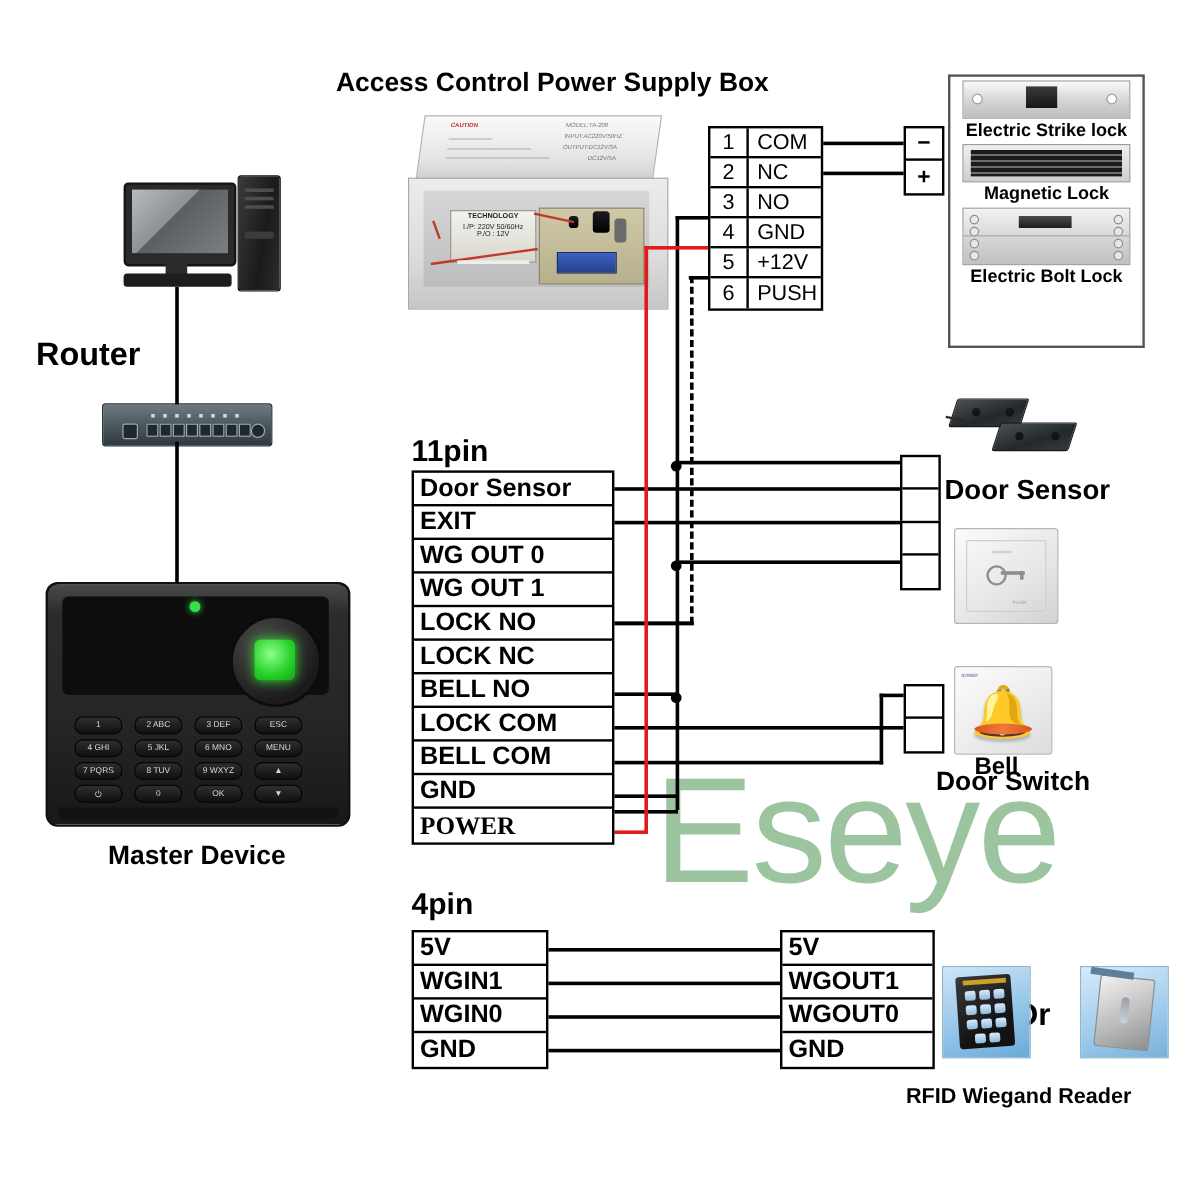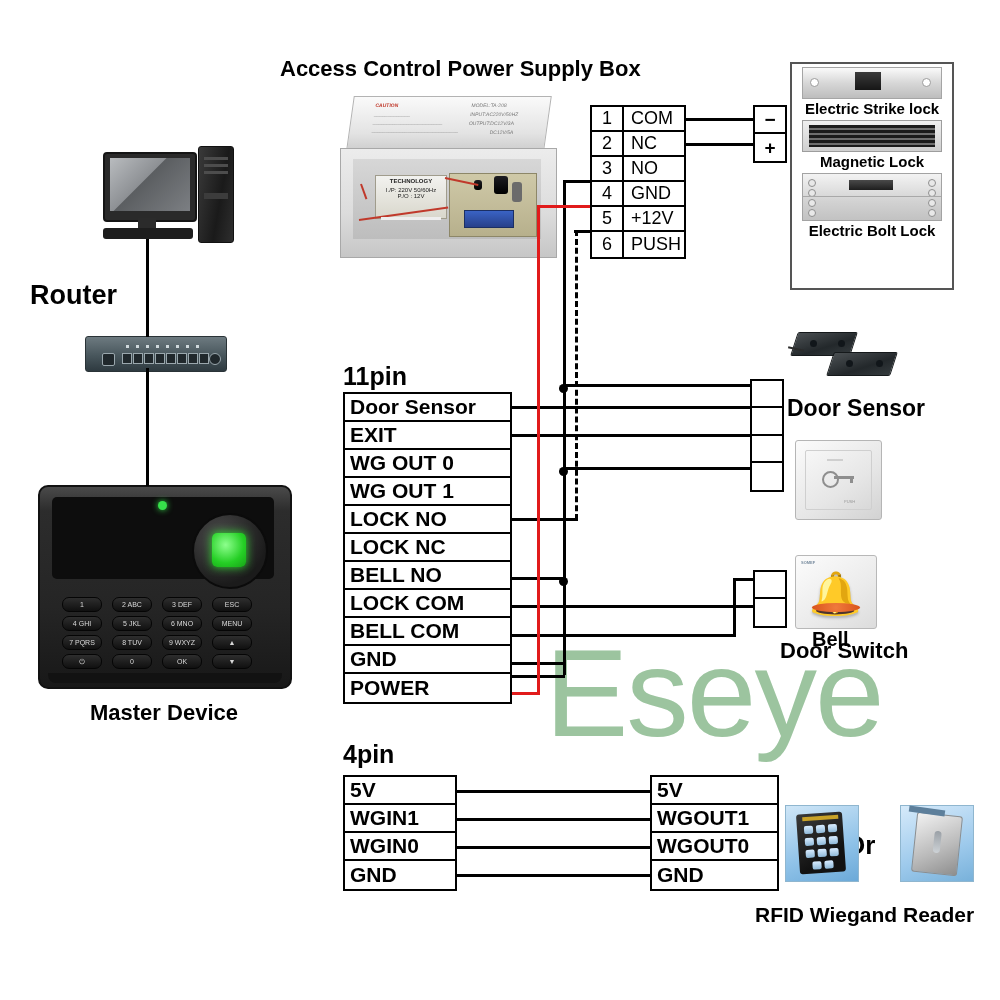--- a/index.html
+++ b/index.html
@@ -26,21 +26,21 @@
   .trow{display:flex;border-bottom:2px solid #000;height:25px;box-sizing:border-box;}
   .trow:last-child{border-bottom:none;}
   .tnum{width:30px;border-right:2px solid #000;display:flex;align-items:center;
         justify-content:center;font-size:18px;font-weight:400;}
   .tlabel{flex:1;display:flex;align-items:center;padding-left:7px;
         font-size:18px;font-weight:400;}
 
   .plist{border:2px solid #000;background:#fff;z-index:5;}
   .prow{height:28px;border-bottom:2px solid #000;display:flex;align-items:center;
         padding-left:5px;font-size:21px;font-weight:bold;box-sizing:border-box;}
-  .prow:last-child{border-bottom:none;}
+  .prow:last-child{border-bottom:none;font-family:Liberation Serif, serif;}
 
   .pin4{border:2px solid #000;background:#fff;z-index:5;}
   .p4row{height:28px;border-bottom:2px solid #000;display:flex;align-items:center;
         padding-left:5px;font-size:21px;font-weight:bold;box-sizing:border-box;}
   .p4row:last-child{border-bottom:none;}
 
   
   .conn2{border:2px solid #000;background:#fff;z-index:5;width:30px;}
   .ccell{height:27px;border-bottom:2px solid #000;box-sizing:border-box;
          display:flex;align-items:center;justify-content:center;
@@ -49,21 +49,21 @@
 
   
   #title-psu{left:280px;top:56px;font-size:22px;}
   #lab-11pin{left:343px;top:362px;font-size:25px;}
   #lab-4pin{left:343px;top:740px;font-size:25px;}
   #lab-router{left:30px;top:280px;font-size:27px;}
   #lab-master{left:90px;top:700px;font-size:22px;}
   #lab-doorsensor{left:787px;top:395px;font-size:23px;}
   #lab-doorswitch{left:780px;top:638px;font-size:22px;}
   #lab-bell{left:812px;top:628px;font-size:20px;}
-  #lab-rfid{left:755px;top:903px;font-size:21px;}
+  #lab-rfid{left:755px;top:903px;font-size:18px;}
   #lab-or{left:845px;top:830px;font-size:26px;}
 
   
   #lockpanel{left:790px;top:62px;width:160px;height:224px;border:2px solid #555;
      background:#fff;z-index:5;}
   .lockcap{text-align:center;font-size:15px;font-weight:bold;margin-top:1px;}
 
   
   #monitor{left:103px;top:152px;width:90px;height:66px;border-radius:4px;
      background:#2a2a2a;border:2px solid #151515;}

